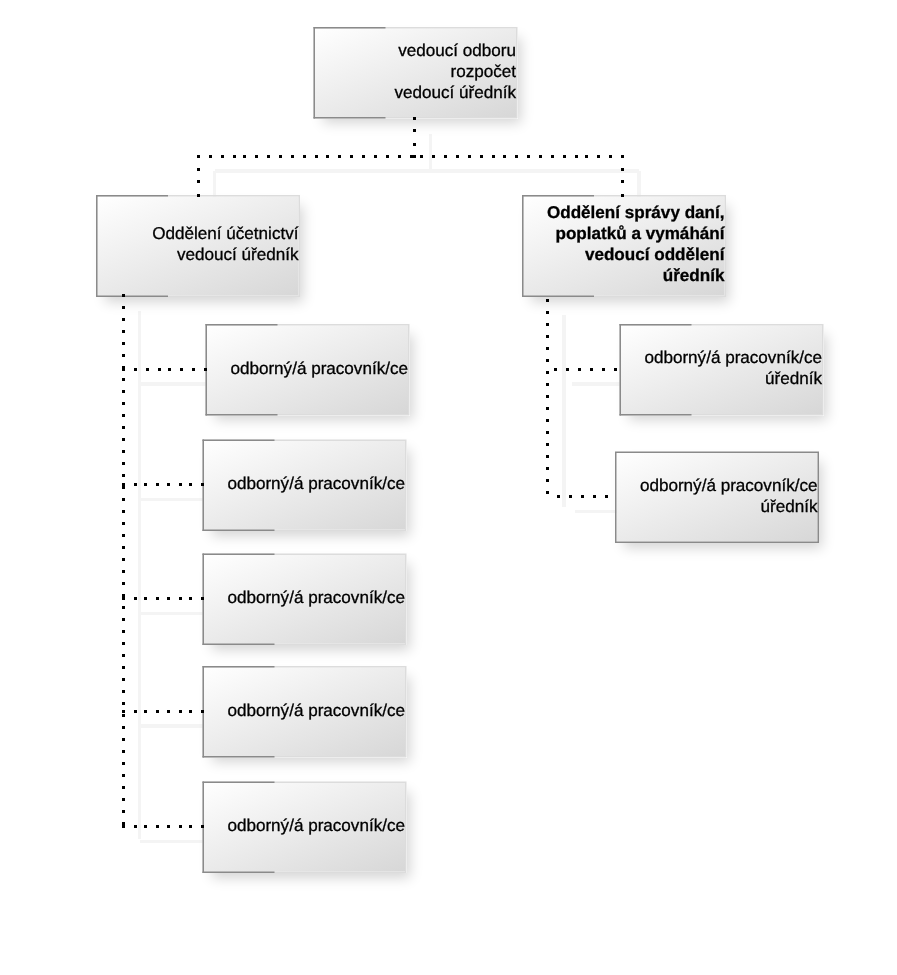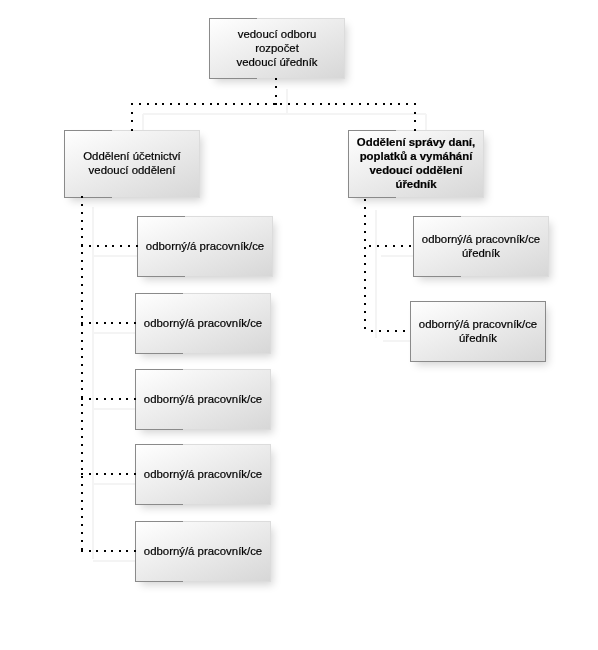--- a/index.html
+++ b/index.html
@@ -14,21 +14,21 @@
         text-align:center;
         font-size:11.4px;color:#000;line-height:14px;-webkit-text-stroke:0.2px #000;
         background:linear-gradient(158deg,#ffffff 0%,#d7d7d7 100%);
         box-shadow:4px 5px 8px -2px rgba(0,0,0,0.17);}
   .node.full-border{border-color:#8a8a8a;}
   .node.full-border::before{display:none;}
   .node::before{content:"";position:absolute;left:-1px;top:-1px;width:47.5px;
         height:calc(100% + 2px);box-sizing:border-box;
         border:1px solid #8a8a8a;border-right:none;pointer-events:none;}
   .node .label{position:absolute;left:0;right:0;top:50%;
-        transform:translateY(-50%);margin-top:-1px;display:block;white-space:pre-line;}
+        transform:translateY(-50%);margin-top:-1px;display:block;white-space:pre-line;text-align:right;}
 </style>
 </head>
 <body>
 
 <div id="chart">
 <svg class="connector-shadows" viewBox="0 0 598 650">
   <g id="connsh" stroke="#f4f4f4" stroke-width="2.2" fill="none" shape-rendering="crispEdges">
         <line x1="287" y1="89" x2="287" y2="114"></line>
         <line x1="143" y1="114" x2="426" y2="114"></line>
         <line x1="143" y1="114" x2="143" y2="140"></line>
@@ -210,21 +210,21 @@
         <rect x="403" y="330" width="2" height="2"></rect>
       </g>
 </svg>
 <div class="node" style="left: 209px; top: 18px; width: 136px; height: 61px;">
       <span class="label">vedoucí odboru
 rozpočet
 vedoucí úředník</span>
     </div>
     <div class="node" style="left: 64px; top: 130px; width: 136px; height: 68px;">
       <span class="label">Oddělení účetnictví
-vedoucí oddělení</span>
+vedoucí úředník</span>
     </div>
     <div class="node" style="left: 348px; top: 130px; width: 136px; height: 68px; font-weight: bold;">
       <span class="label">Oddělení správy daní,
 poplatků a vymáhání
 vedoucí oddělení
 úředník</span>
     </div>
     <div class="node" style="left: 137px; top: 216px; width: 136px; height: 61px;">
       <span class="label">odborný/á pracovník/ce</span>
     </div>

